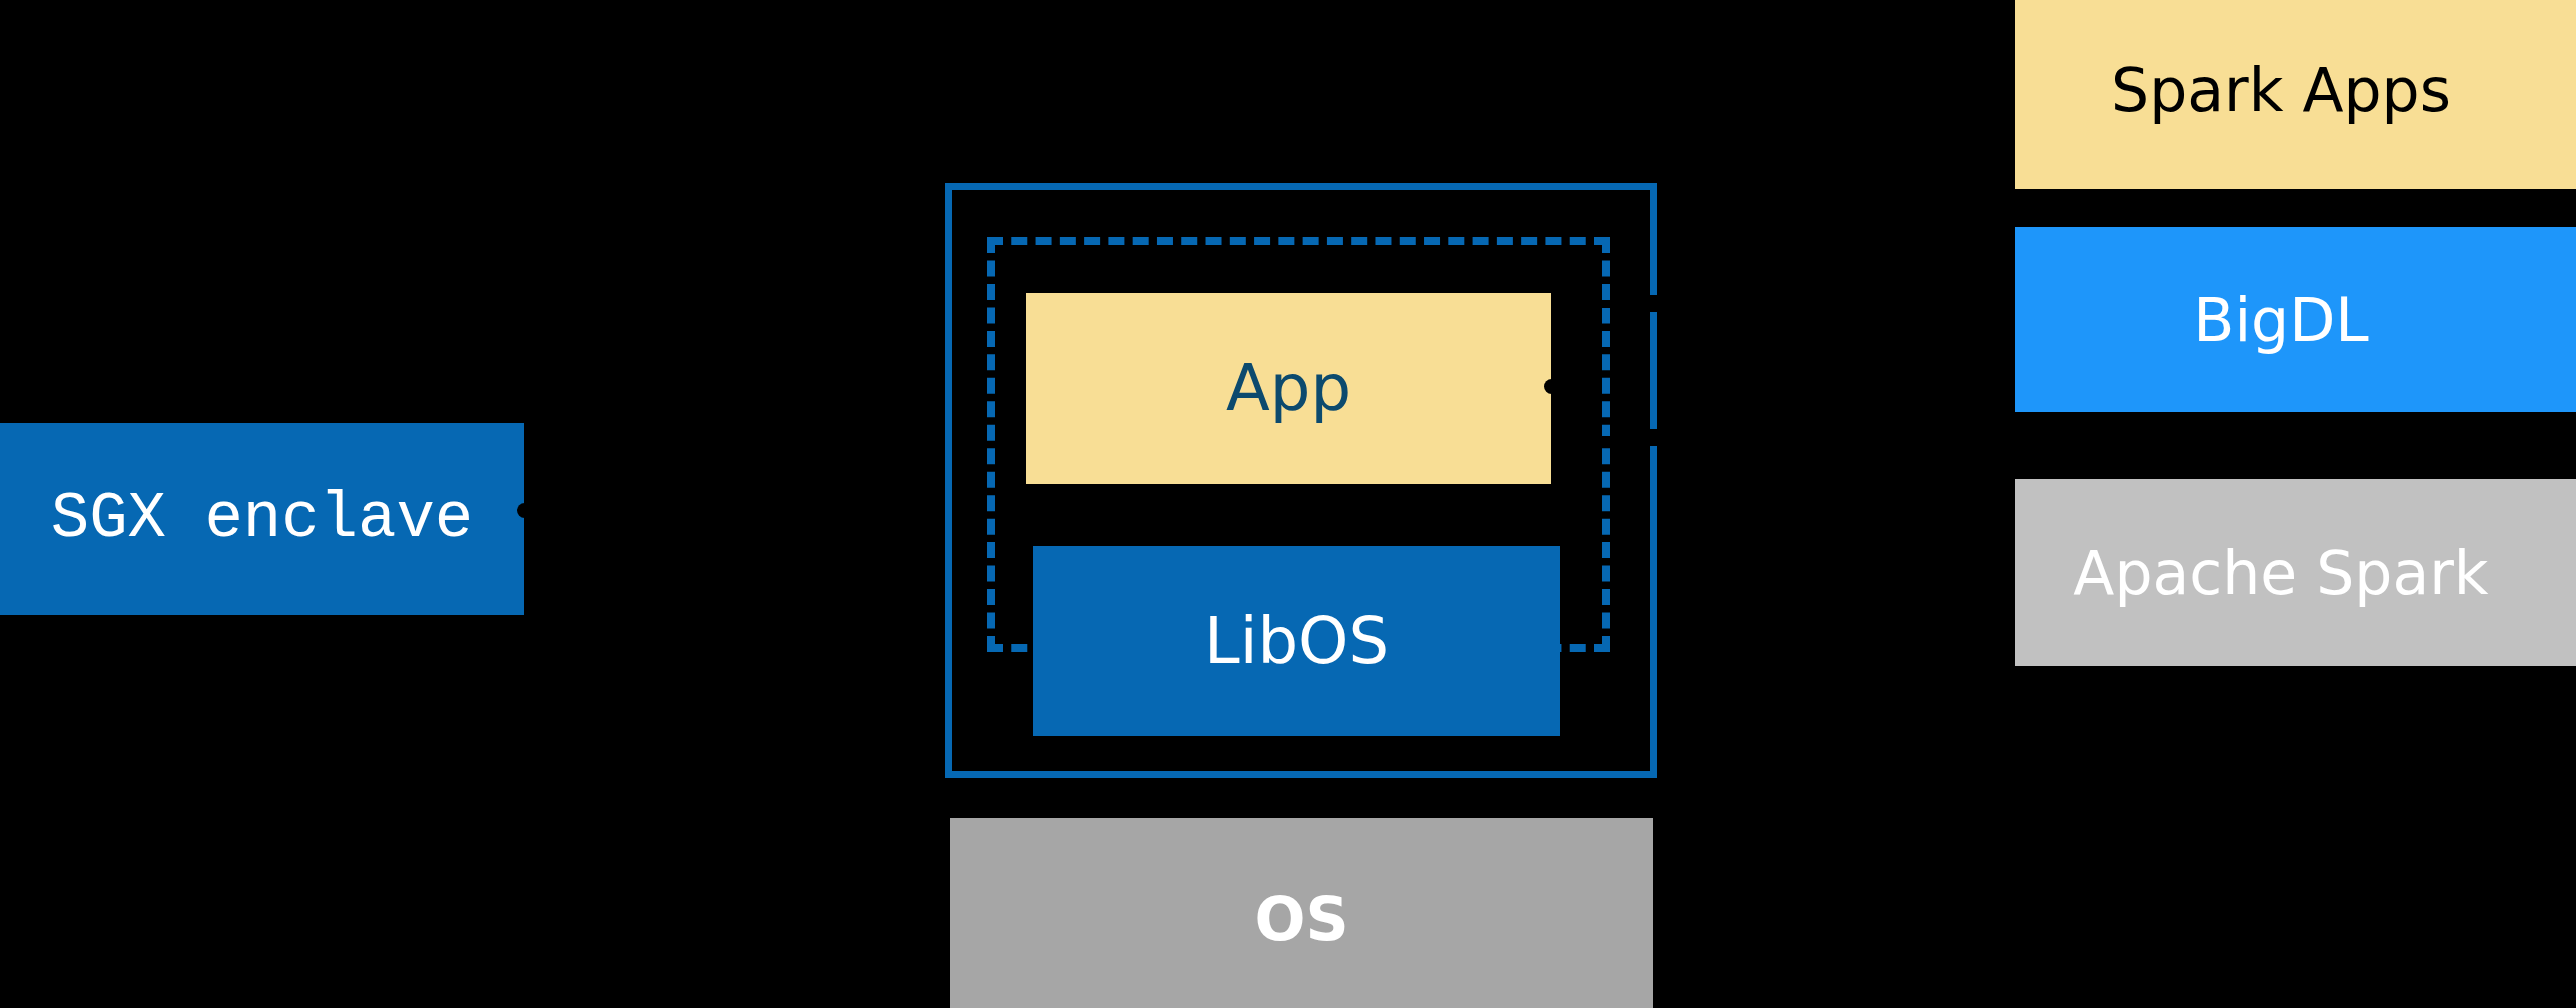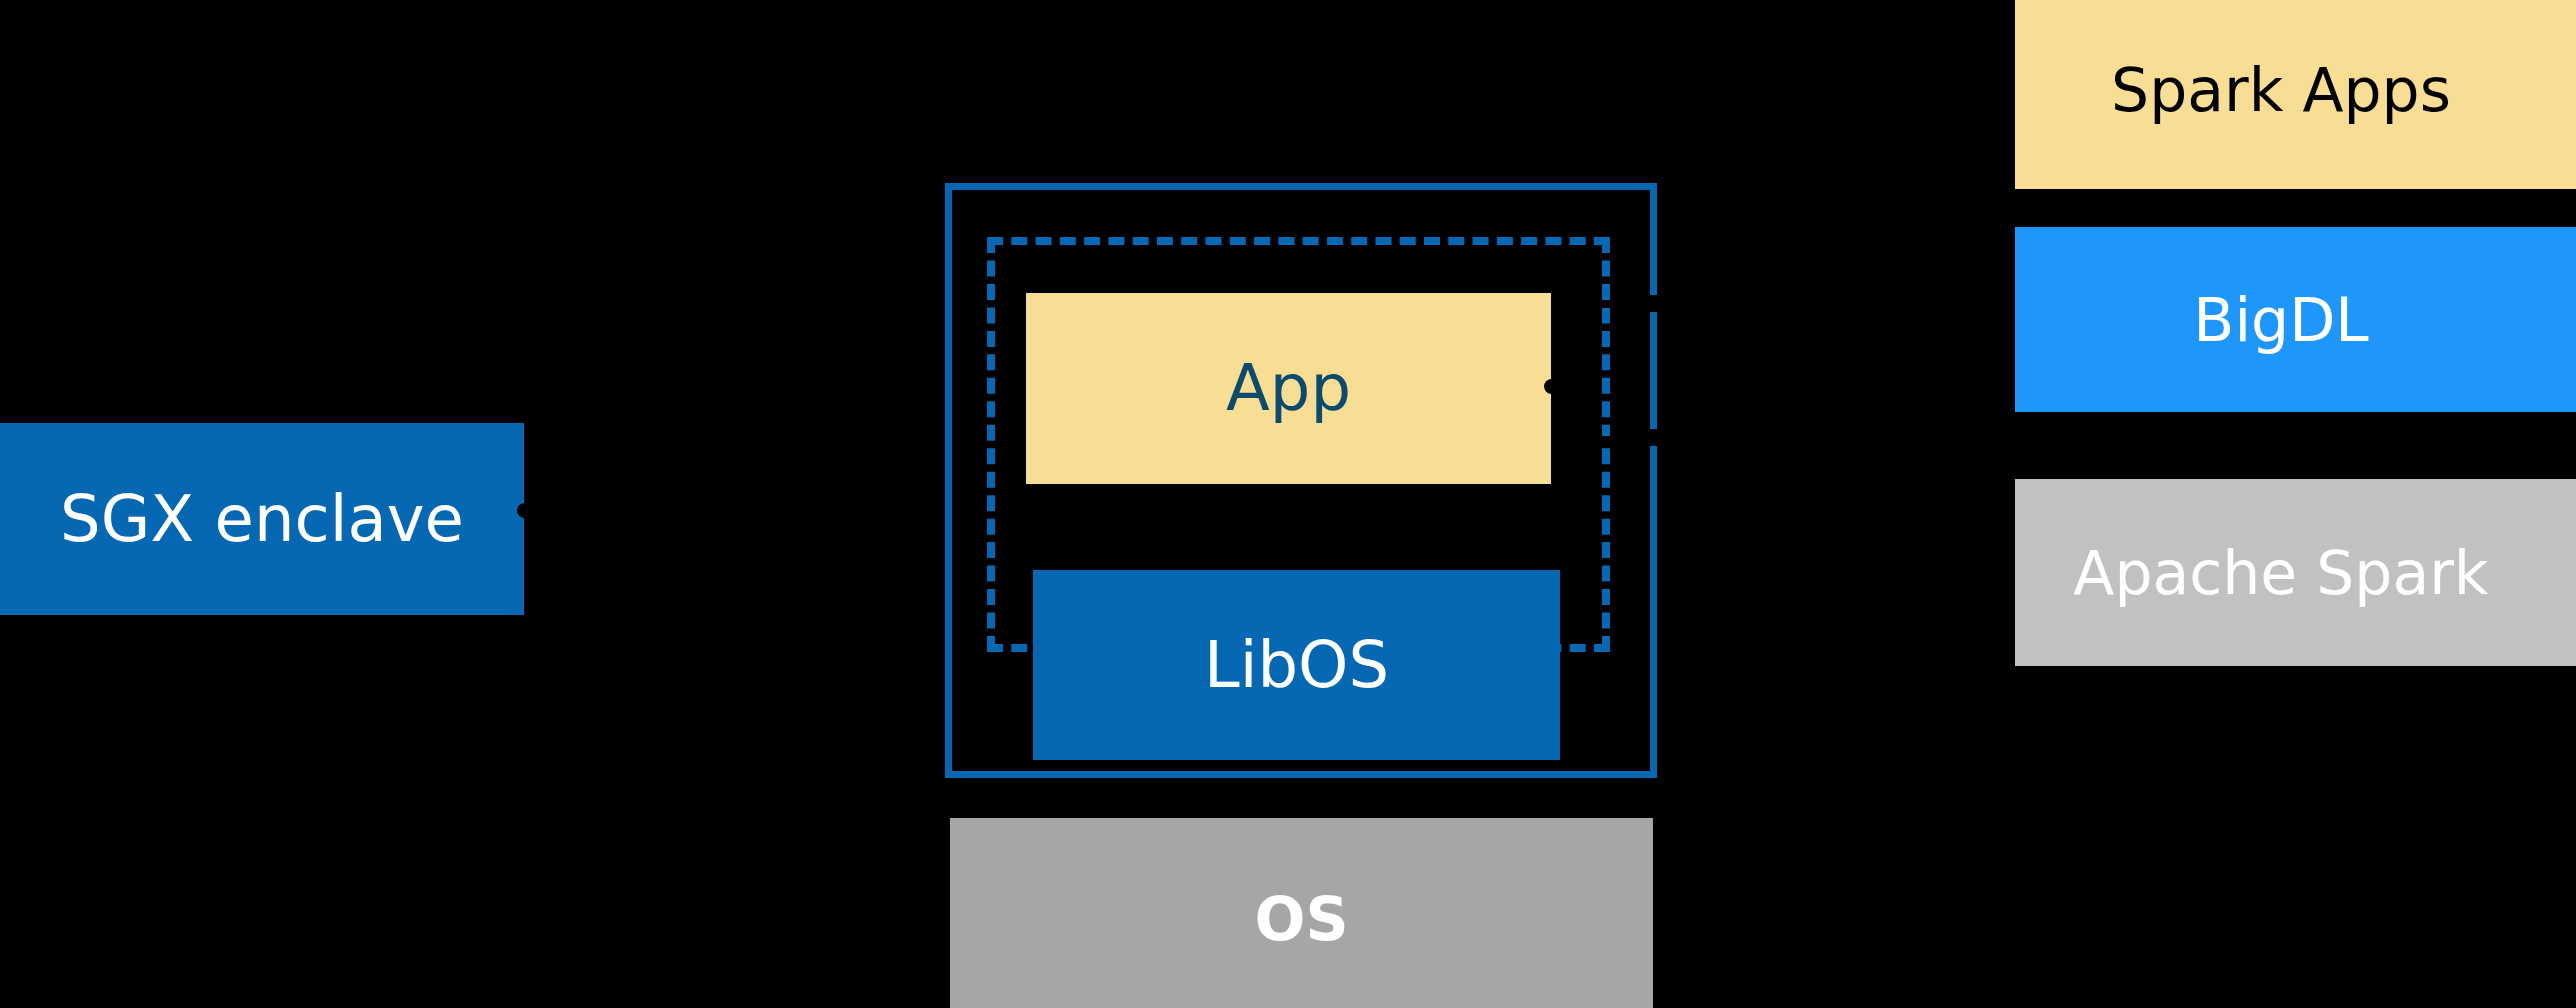--- a/index.html
+++ b/index.html
@@ -33,21 +33,21 @@
   #sgx-enclave-box {
     left: -50px;
     top: 423px;
     width: 574px;
     height: 192px;
     background: #0668B3;
     color: #FFFFFF;
     font-size: 64px;
     font-weight: 400;
   }
-  #sgx-enclave-box .label { transform: translateX(25px); }
+  #sgx-enclave-box .label { transform: translateX(25px); font-family: Liberation Mono, monospace; }
 
   
   #enclave-frame {
     left: 945px;
     top: 183px;
     width: 712px;
     height: 595px;
     border: 7.5px solid #0668B3;
     background: transparent;
   }
@@ -70,21 +70,21 @@
     height: 191px;
     background: #F8DE95;
     color: #0c4a6e;
     font-size: 64px;
     font-weight: 400;
   }
 
   
   #libos-box {
     left: 1033px;
-    top: 570px;
+    top: 546px;
     width: 527px;
     height: 190px;
     background: #0668B3;
     color: #FFFFFF;
     font-size: 64px;
     font-weight: 400;
   }
 
   
   #os-box {

